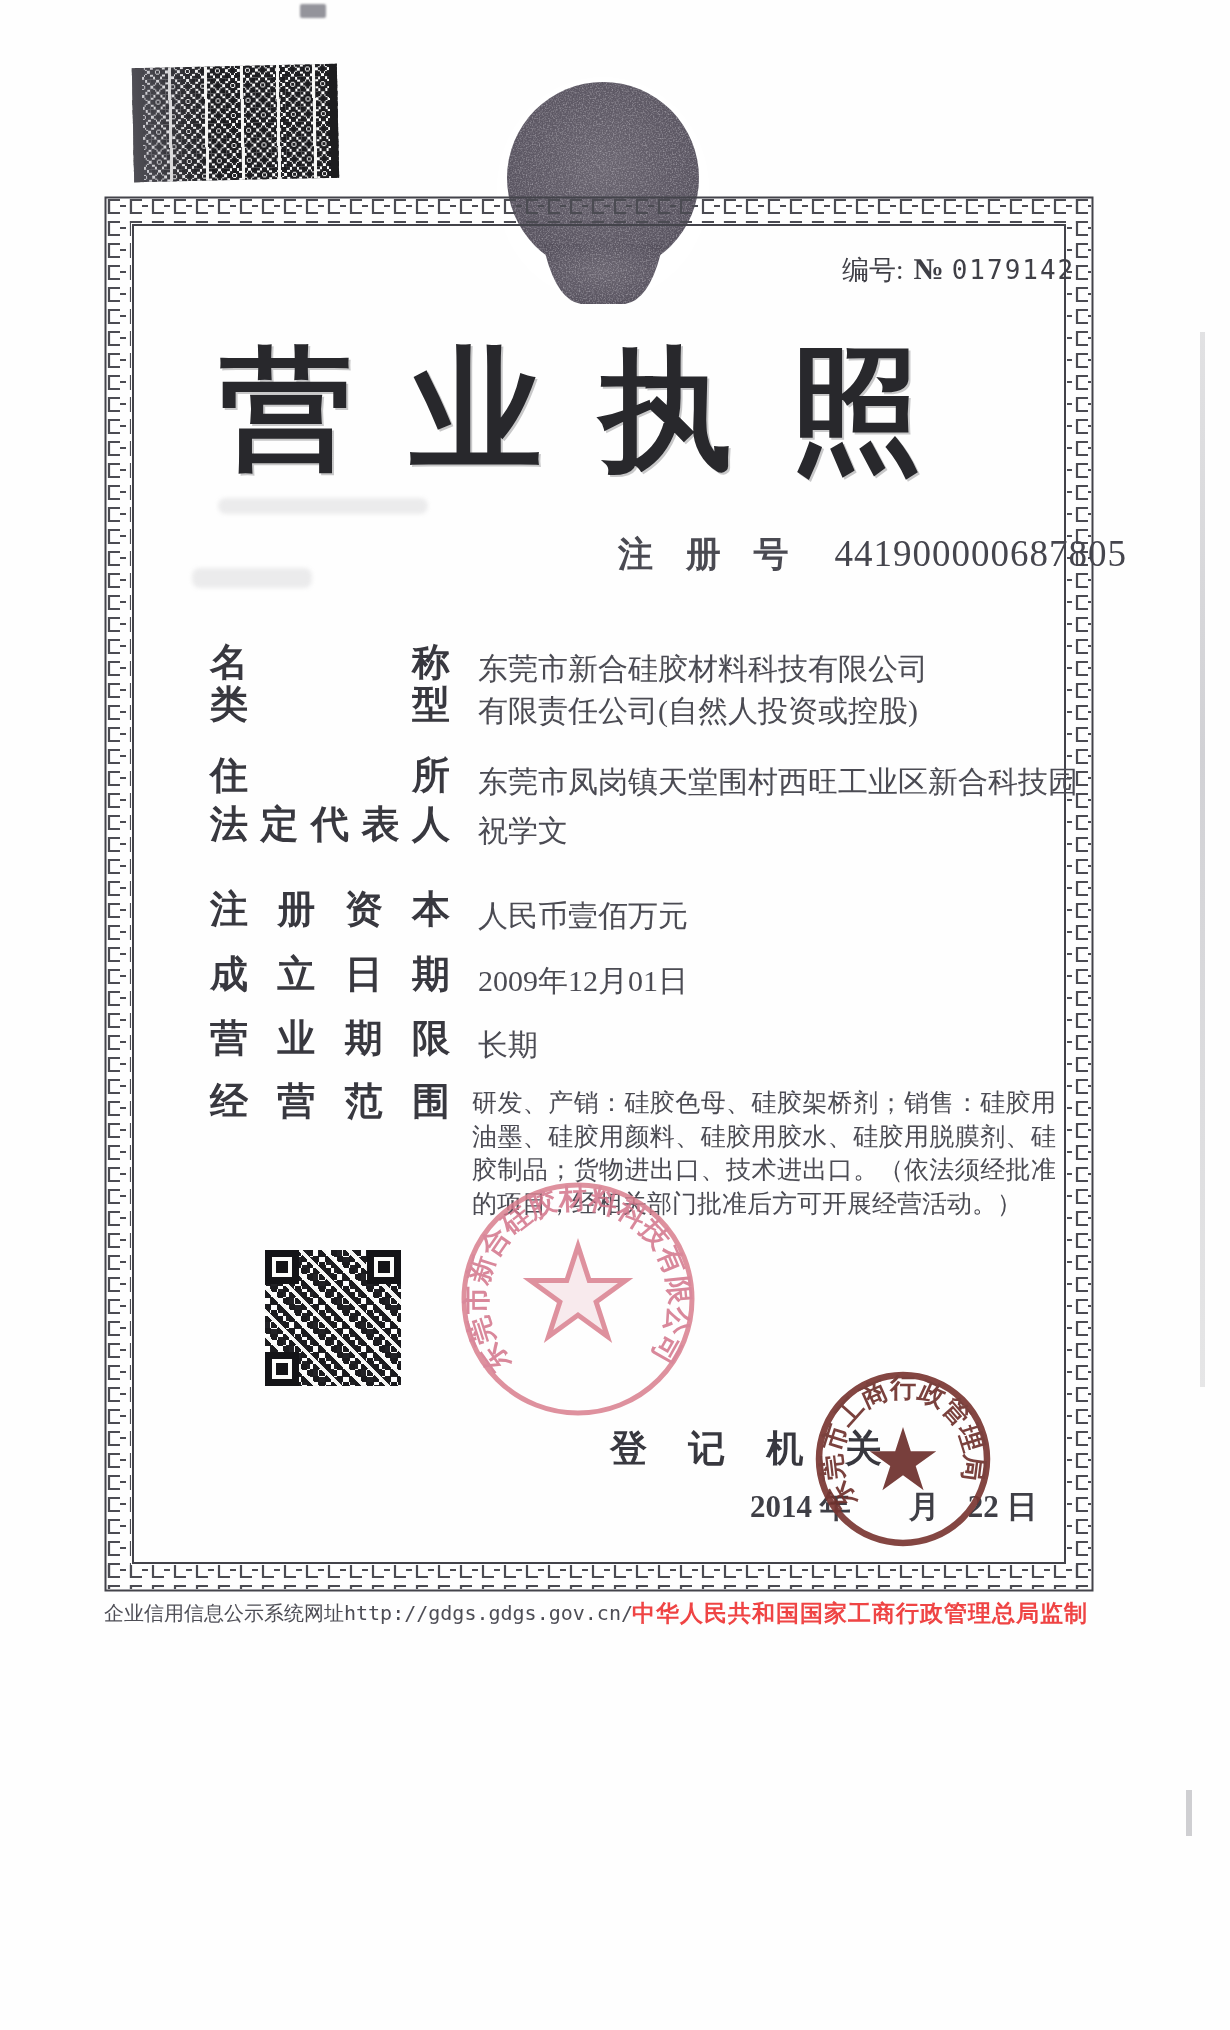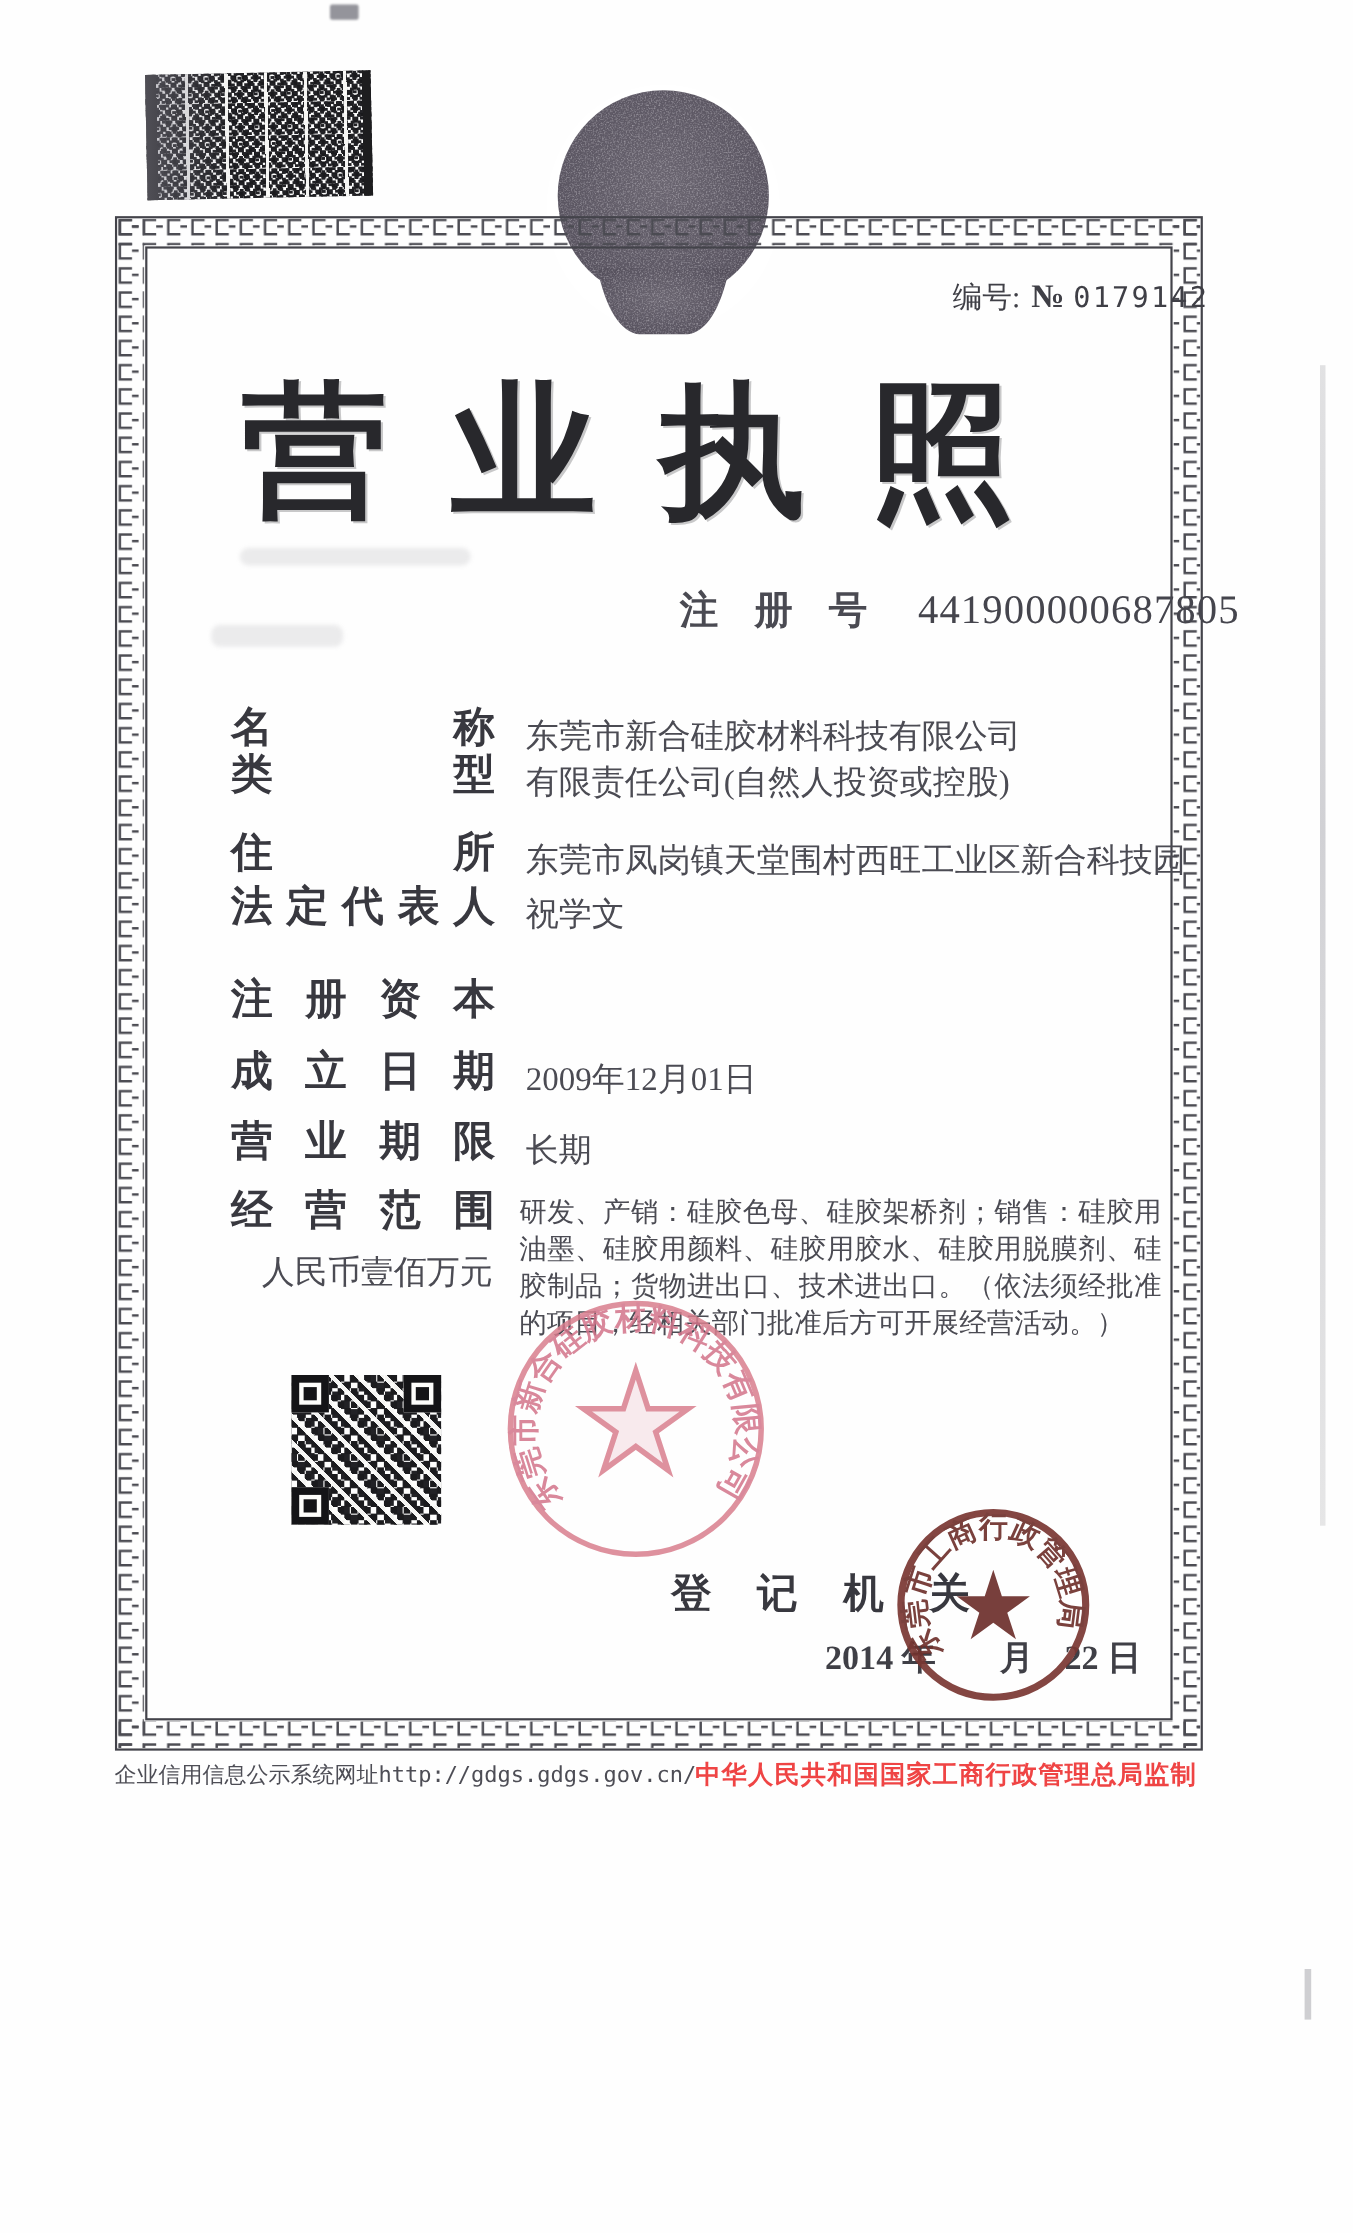--- a/index.html
+++ b/index.html
@@ -26,40 +26,40 @@
     background-size:auto,auto,auto,6px 6px,10px 10px;
     background-position:0 0,0 0,0 0,0 0,3px 2px;}
   .barcode::after{content:"";position:absolute;inset:0;
     background:linear-gradient(90deg,rgba(130,128,140,.5),rgba(130,128,140,0) 38%);}
 
   
   .emblem{position:absolute;left:495px;top:74px;width:216px;height:230px;}
   .frame{position:absolute;left:104px;top:196px;width:990px;height:1396px;}
 
   
-  .serial{position:absolute;left:842px;top:252px;font-size:27px;color:#3f3f46;white-space:nowrap;margin-left:24px;}
+  .serial{position:absolute;left:842px;top:252px;font-size:27px;color:#3f3f46;white-space:nowrap;}
   .serial .no-mark{font-weight:700;font-size:30px;margin:0 8px 0 10px;}
   .serial .digits{font-family:"DejaVu Sans Mono","Liberation Mono",monospace;letter-spacing:2px;font-size:26px;}
 
   .title{position:absolute;left:120px;top:322px;width:960px;margin:0;text-align:center;
     font-family:"Liberation Sans","DejaVu Sans",sans-serif;font-weight:900;font-size:132px;
     letter-spacing:58px;color:#28282c;text-shadow:2px 2px 0 rgba(40,40,44,.25);}
 
   .regline{position:absolute;left:618px;top:531px;white-space:nowrap;color:#4a4a52;}
   .regline .reg-label{font-size:35px;font-weight:600;letter-spacing:12px;}
   .regline .reg-number{font-size:37px;margin-left:30px;letter-spacing:1px;color:#45454d;}
 
   
   .row{position:absolute;left:210px;display:flex;align-items:flex-start;}
   .flabel{width:240px;flex:0 0 240px;font-size:38px;font-weight:700;color:#38383f;
     text-align:justify;text-align-last:justify;line-height:1.1;}
   .fvalue{margin-left:28px;font-size:30px;color:#4b4b53;padding-top:7px;white-space:nowrap;}
   .row-scope .fvalue{white-space:normal;width:584px;font-size:25px;line-height:1.34;padding-top:5px;text-align:justify;margin-left:22px;}
   .row-name{top:619px;margin-top:23px;}  .row-type{top:684px;}  .row-address{top:755px;}
-  .row-legal{top:804px;} .row-capital{top:889px;flex-direction:column;} .row-established{top:954px;}
+  .row-legal{top:804px;} .row-capital{top:889px;} .row-established{top:954px;}
   .row-term{top:1018px;} .row-scope{top:1081px;}
 
   
   .qr{position:absolute;left:265px;top:1250px;width:136px;height:136px;
     background-image:
       repeating-linear-gradient(45deg,rgba(253,253,251,.96) 0 4px,rgba(253,253,251,0) 4px 17px),
       repeating-conic-gradient(#1b1b1e 0% 25%,rgba(0,0,0,0) 25% 50%),
       repeating-conic-gradient(#222226 0% 25%,rgba(0,0,0,0) 25% 50%);
     background-size:auto,12px 12px,16px 16px;background-position:0 0,0 0,5px 7px;}
   .qf{position:absolute;width:34px;height:34px;border:7px solid #141417;background:#fdfdfb;box-sizing:border-box;}

